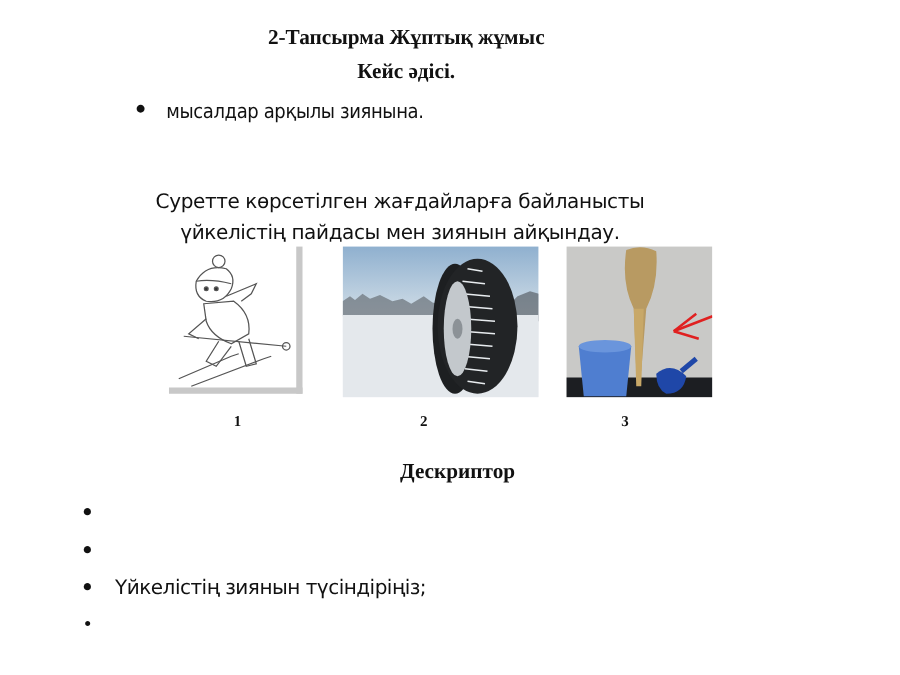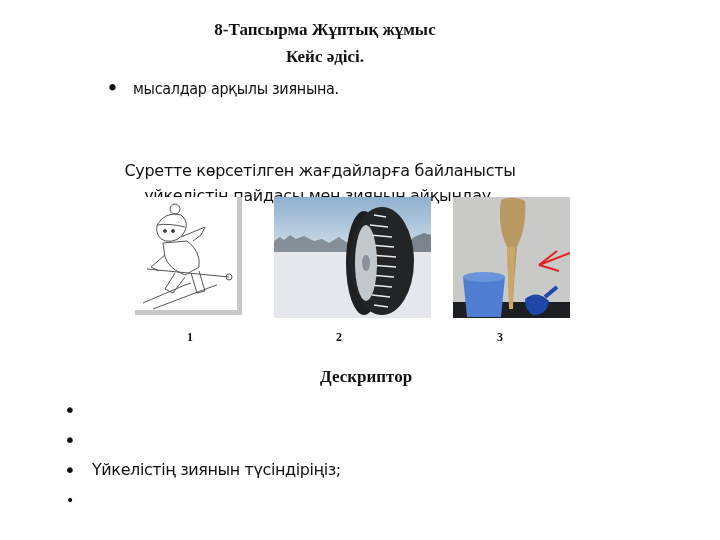--- a/index.html
+++ b/index.html
@@ -5,34 +5,34 @@
   html, body { margin: 0; padding: 0; background: #ffffff; }
   body { width: 720px; height: 540px; position: relative; overflow: hidden;
          font-family: "DejaVu Serif", "Liberation Serif", serif; color: #111; }
   .abs { position: absolute; }
   .title { left: 0; width: 650px; text-align: center; font-weight: bold;
            font-family: "Liberation Serif", serif; font-size: 17px; }
   .task-bullet { left: 106px; top: 78px; font-size: 22px; line-height: 1; }
   .task-text { left: 133px; top: 76px; font-size: 16px; line-height: 26px;
                font-family: "DejaVu Sans", sans-serif; font-stretch: condensed; letter-spacing: -0.3px; }
   .instr { left: 90px; width: 460px; top: 148px; text-align: center; font-size: 16px;
-           line-height: 25px; font-family: "DejaVu Sans", sans-serif; letter-spacing: -0.3px; margin-top: 10px; }
+           line-height: 25px; font-family: "DejaVu Sans", sans-serif; letter-spacing: -0.3px; }
   .pic { top: 197px; height: 121px; overflow: hidden; }
   .pic-label { top: 330px; font-family: "Liberation Serif", serif; font-weight: bold; font-size: 12px; }
   .desc-title { left: 320px; top: 367px; font-weight: bold; font-family: Liberation Serif, serif; font-size: 17px; }
   .desc-list { left: 62px; top: 395px; margin: 0; padding: 0; list-style: none; }
   .desc-list li { position: relative; padding-left: 30px; height: 30px; line-height: 30px;
                   font-size: 16px; font-family: "DejaVu Sans", sans-serif; letter-spacing: -0.4px; }
   .desc-list li .dot { position: absolute; left: 2px; top: 0; font-size: 20px; }
   .desc-list li.small .dot { font-size: 14px; left: 4px; }
 </style>
 </head>
 <body>
 
-<div class="abs title" style="top:20px;">8-Тапсырма Жұптық жұмыс</div>
+<div class="abs title" style="top:20px;">2-Тапсырма Жұптық жұмыс</div>
 <div class="abs title" style="top:47px;">Кейс әдісі.</div>
 
 <div class="abs task-bullet">•</div>
 <div class="abs task-text">
   <div>мысалдар арқылы зиянына.</div>
 </div>
 
 <div class="abs instr">
   <div>Суретте көрсетілген жағдайларға байланысты</div>
   <div>үйкелістің пайдасы мен зиянын айқындау.</div>

